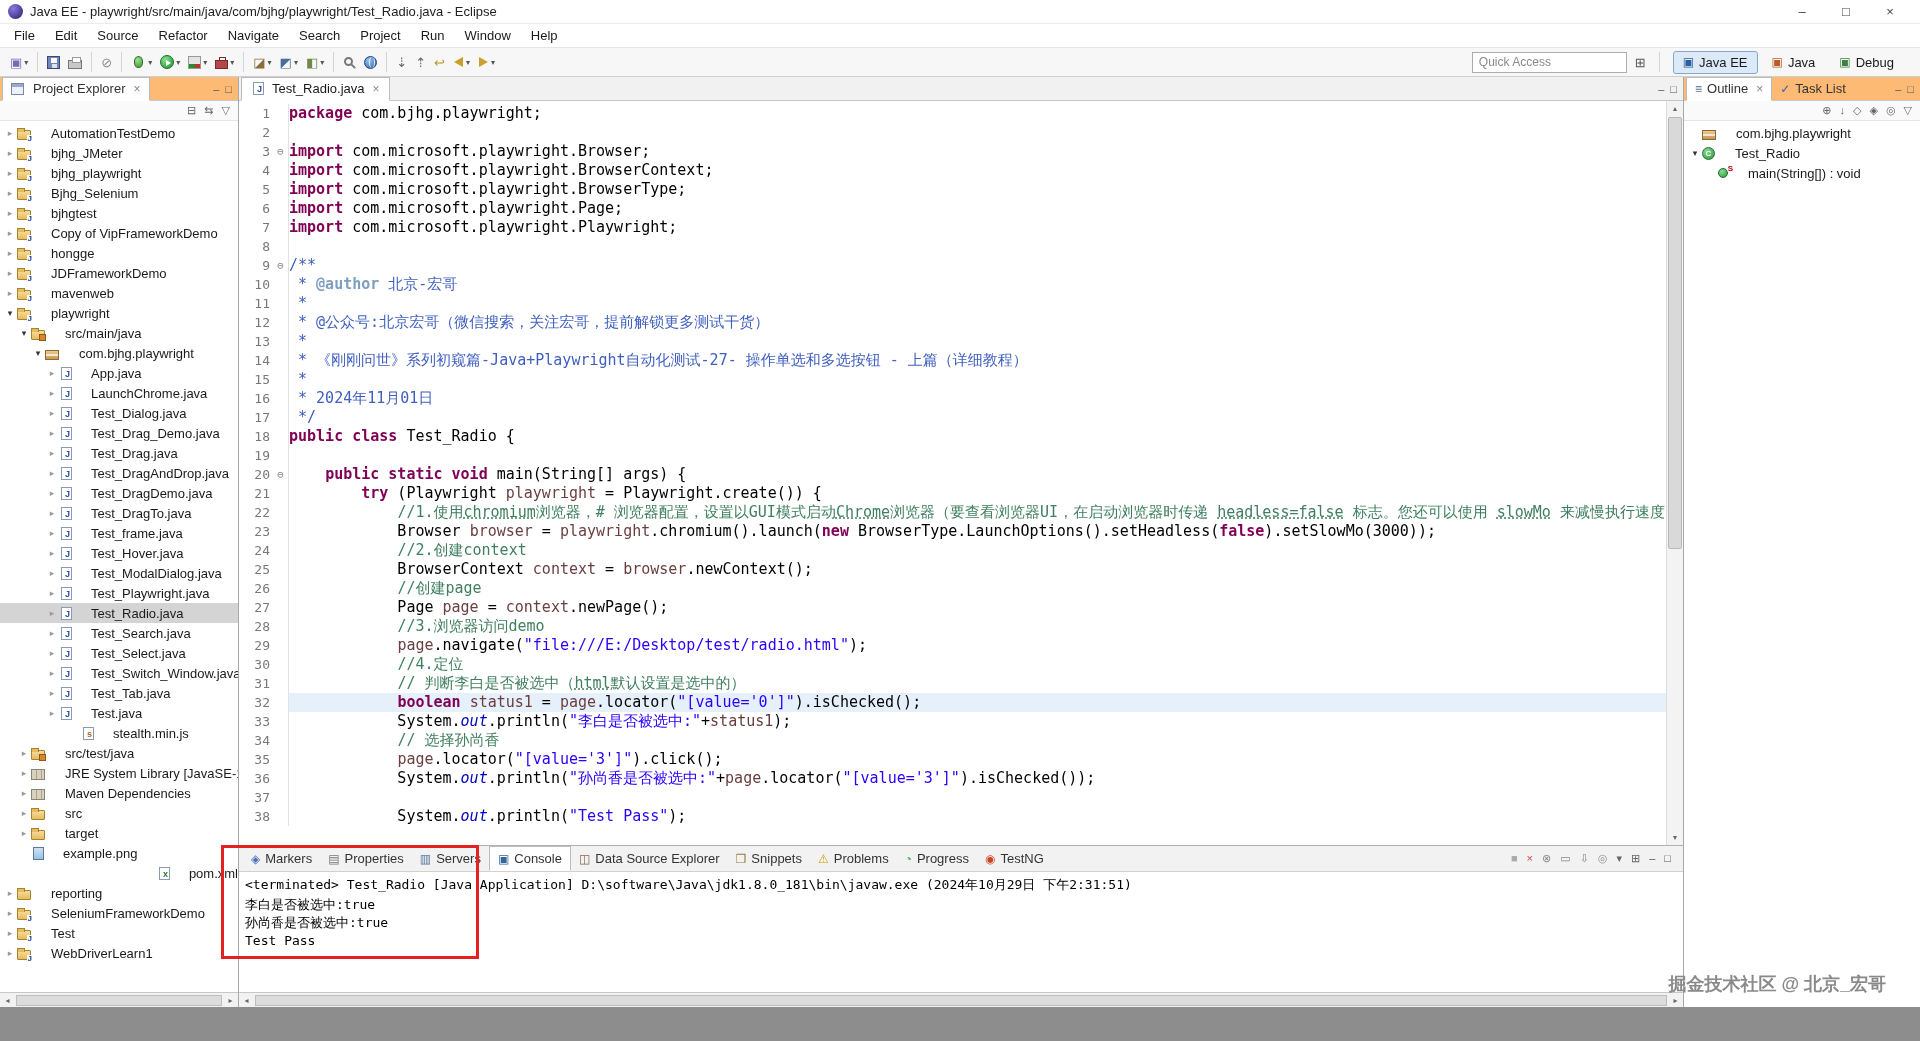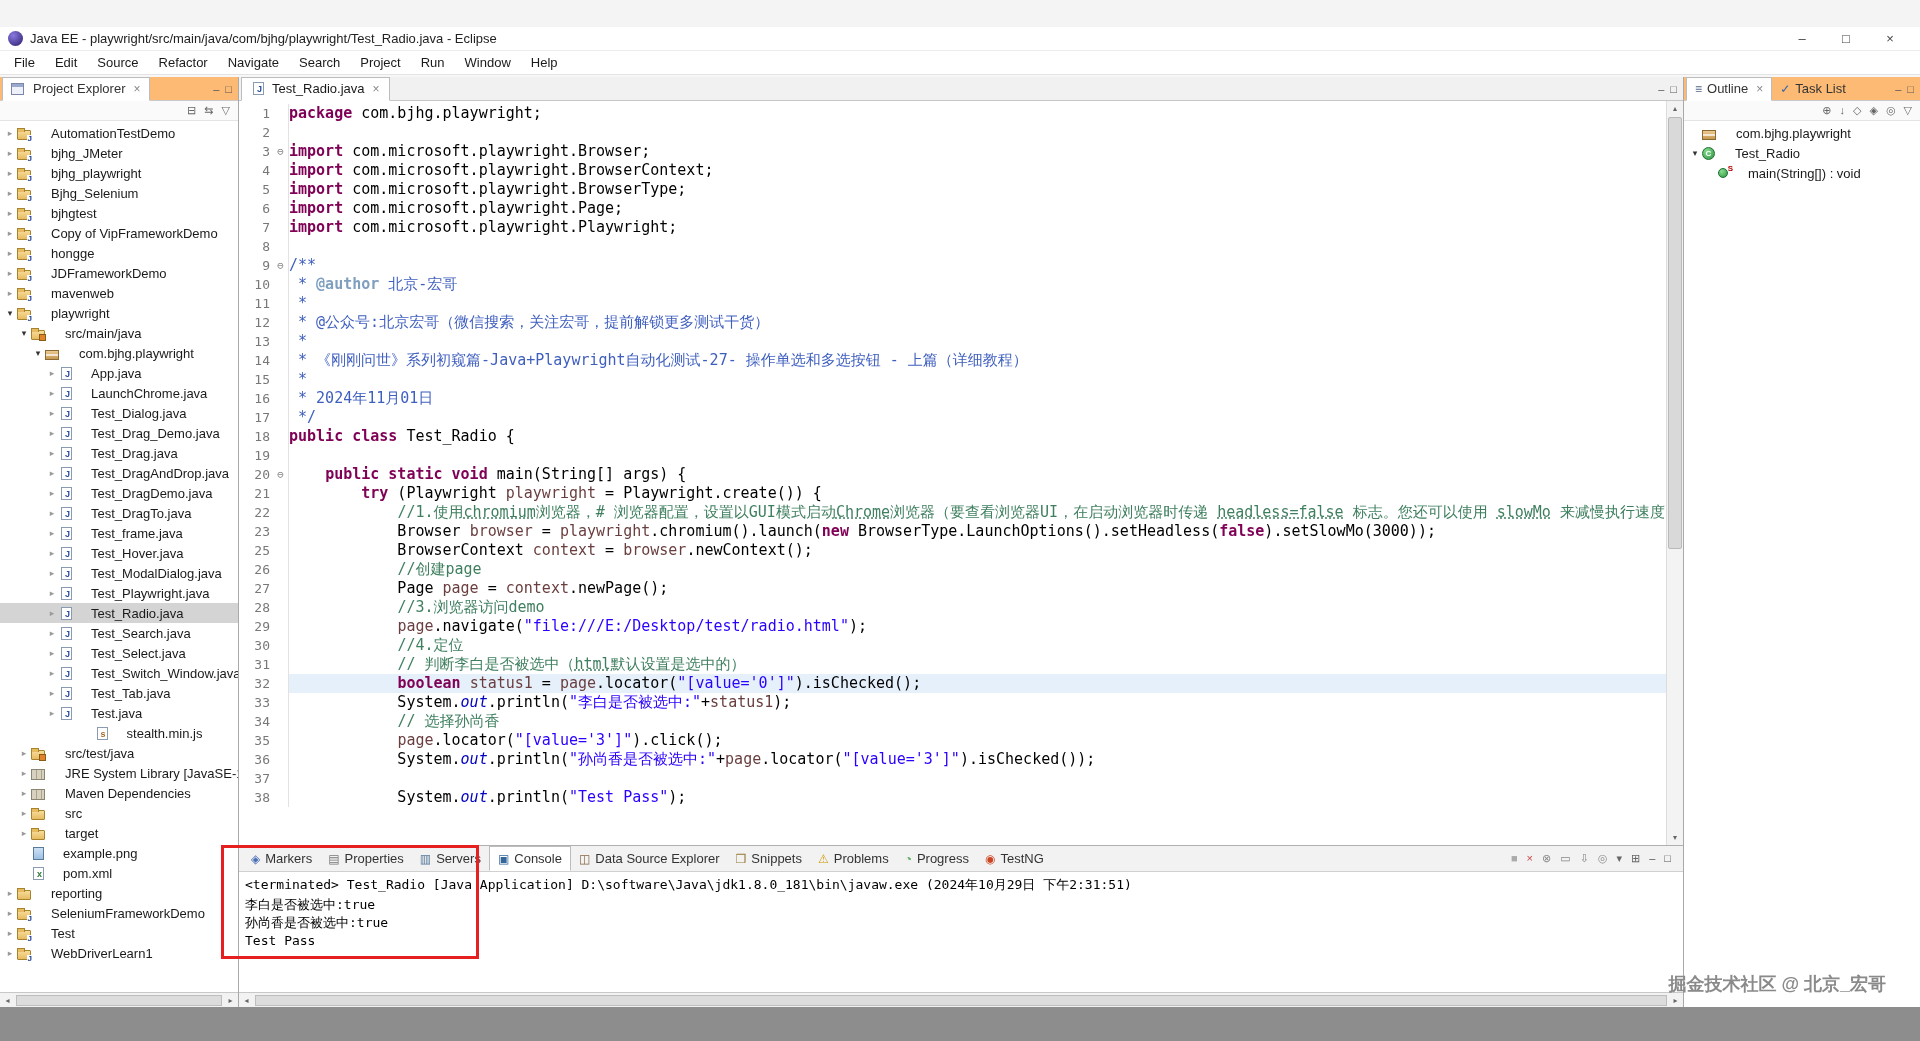--- a/index.html
+++ b/index.html
@@ -1,20 +1,20 @@
 <!DOCTYPE html>
 <html><head>
 <meta charset="utf-8">
 <style>
   * { margin:0; padding:0; box-sizing:border-box; }
   html,body { width:1920px; height:1041px; font-family:"Liberation Sans",sans-serif; font-size:13px; color:#1a1a1a; }
   .window { position:relative; width:1920px; height:1041px; background:#f4f4f4; overflow:hidden; }
 
   
-  .titlebar { height:24px; background:#fff; display:flex; align-items:center; padding:0 8px; border-bottom:1px solid #ececec;margin-top:27px; }
+  .titlebar { height:24px; background:#fff; display:flex; align-items:center; padding:0 8px; border-bottom:1px solid #ececec; }
   .app-icon { width:15px; height:15px; border-radius:50%; background:radial-gradient(circle at 35% 30%,#8a7ae0,#2a1a6a); margin-right:7px; flex:none; }
   .title-text { font-size:13px; color:#222; white-space:nowrap; }
   .win-controls { margin-left:auto; display:flex; }
   .win-btn { width:44px; height:24px; text-align:center; line-height:24px; color:#444; font-size:13px; }
   .menubar { height:23px; background:#fff; display:flex; align-items:center; padding-left:4px; }
   .menu-item { padding:0 10px; height:23px; line-height:23px; }
   .toolbar { height:30px; background:#f7f7f7; border-top:1px solid #e4e4e4; border-bottom:1px solid #cfcfcf; display:flex; align-items:center; padding:0 6px; }
   .tb-left { display:flex; align-items:center; }
   .tb-btn { display:flex; align-items:center; padding:2px 3px; margin:0 1px; }
   .tb-glyph { font-size:13px; color:#555; line-height:1; }
@@ -410,21 +410,21 @@
           <div class="tree-row" style="padding-left: 45px;">
             <span class="tree-arrow">▸</span>
             <span class="ico ico-jfile"></span>
             <span class="tree-label">Test_Tab.java</span>
           </div>
           <div class="tree-row" style="padding-left: 45px;">
             <span class="tree-arrow">▸</span>
             <span class="ico ico-jfile"></span>
             <span class="tree-label">Test.java</span>
           </div>
-          <div class="tree-row" style="padding-left: 45px; justify-content: center;">
+          <div class="tree-row" style="padding-left: 67px;">
             <span class="tree-arrow"></span>
             <span class="ico ico-jsfile"></span>
             <span class="tree-label">stealth.min.js</span>
           </div>
           <div class="tree-row" style="padding-left: 17px;">
             <span class="tree-arrow">▸</span>
             <span class="ico ico-src"></span>
             <span class="tree-label">src/test/java</span>
           </div>
           <div class="tree-row" style="padding-left: 17px;">
@@ -445,21 +445,21 @@
           <div class="tree-row" style="padding-left: 17px;">
             <span class="tree-arrow">▸</span>
             <span class="ico ico-folder"></span>
             <span class="tree-label">target</span>
           </div>
           <div class="tree-row" style="padding-left: 17px;">
             <span class="tree-arrow"></span>
             <span class="ico ico-img"></span>
             <span class="tree-label">example.png</span>
           </div>
-          <div class="tree-row" style="padding-left: 17px;">
+          <div class="tree-row" style=" justify-content: flex-end;">
             <span class="tree-arrow"></span>
             <span class="ico ico-xml"></span>
             <span class="tree-label">pom.xml</span>
           </div>
           <div class="tree-row" style="padding-left: 3px;">
             <span class="tree-arrow">▸</span>
             <span class="ico ico-folder"></span>
             <span class="tree-label">reporting</span>
           </div>
           <div class="tree-row" style="padding-left: 3px;">
@@ -607,20 +607,25 @@
             </div>
             <div class="code-row">
               <span class="ln">22</span>
               <span class="fold"></span>
               <span class="code"><span class="tk-p">            </span><span class="tk-com">//1.使用</span><span class="tk-cu">chromium</span><span class="tk-com">浏览器，# 浏览器配置，设置以GUI模式启动</span><span class="tk-cu">Chrome</span><span class="tk-com">浏览器（要查看浏览器UI，在启动浏览器时传递 </span><span class="tk-cu">headless=false</span><span class="tk-com"> 标志。您还可以使用 </span><span class="tk-cu">slowMo</span><span class="tk-com"> 来减慢执行速度。</span></span>
             </div>
             <div class="code-row">
               <span class="ln">23</span>
               <span class="fold"></span>
               <span class="code"><span class="tk-p">            Browser </span><span class="tk-var">browser</span><span class="tk-p"> = </span><span class="tk-var">playwright</span><span class="tk-p">.chromium().launch(</span><span class="tk-kw">new</span><span class="tk-p"> BrowserType.LaunchOptions().setHeadless(</span><span class="tk-kw">false</span><span class="tk-p">).setSlowMo(3000));</span></span>
+            </div>
+            <div class="code-row">
+              <span class="ln">24</span>
+              <span class="fold"></span>
+              <span class="code"><span class="tk-p">            </span><span class="tk-com">//2.创建context</span></span>
             </div>
             <div class="code-row">
               <span class="ln">25</span>
               <span class="fold"></span>
               <span class="code"><span class="tk-p">            BrowserContext </span><span class="tk-var">context</span><span class="tk-p"> = </span><span class="tk-var">browser</span><span class="tk-p">.newContext();</span></span>
             </div>
             <div class="code-row">
               <span class="ln">26</span>
               <span class="fold"></span>
               <span class="code"><span class="tk-p">            </span><span class="tk-com">//创建page</span></span>

